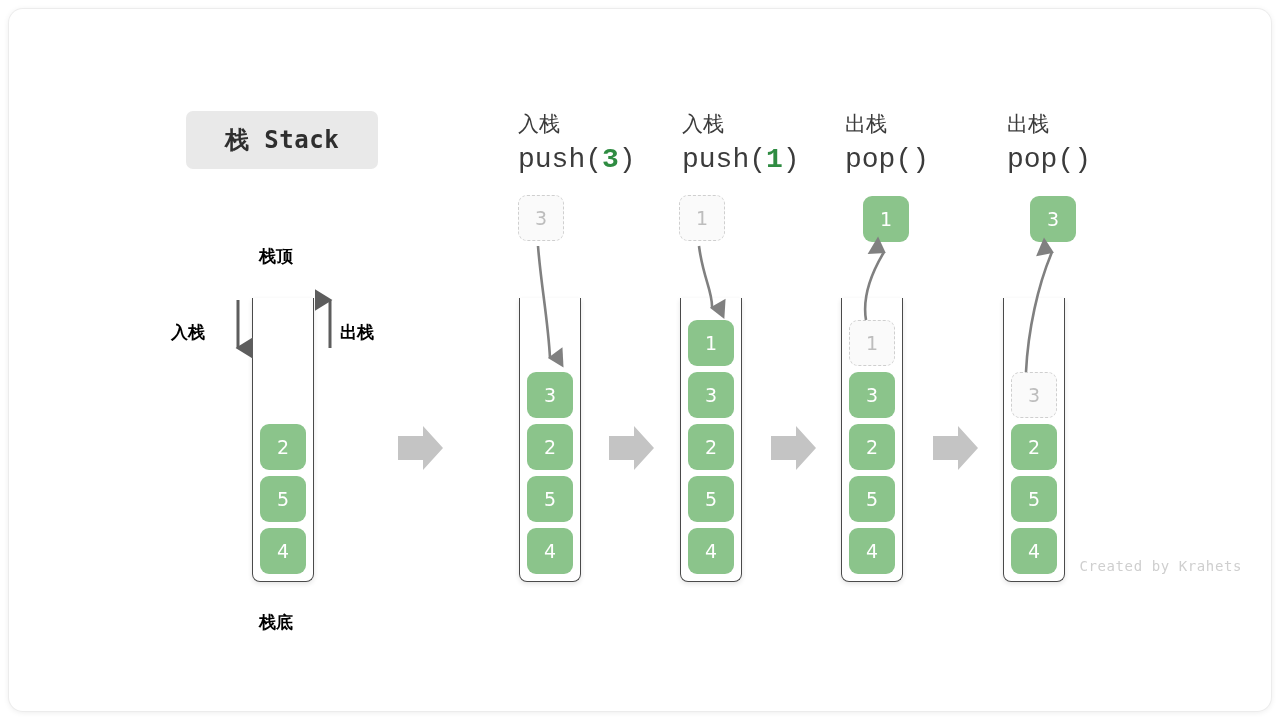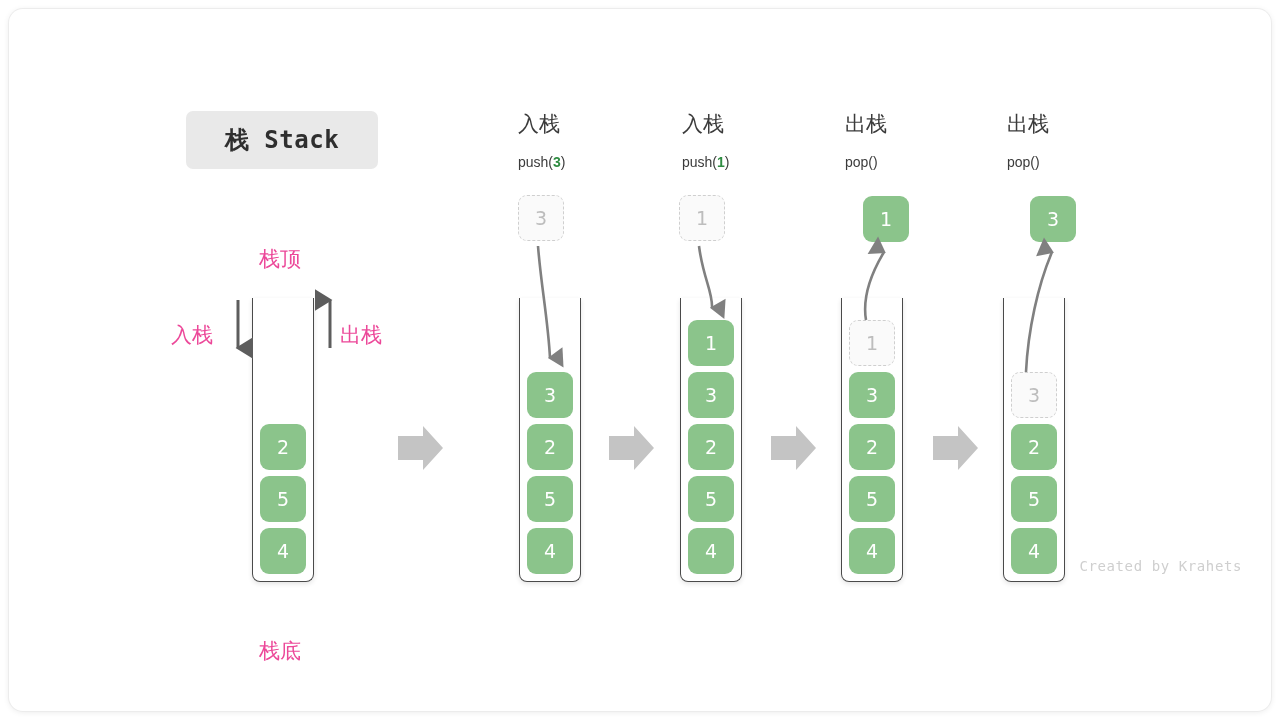--- a/index.html
+++ b/index.html
@@ -41,38 +41,38 @@
     font-size: 24px;
     letter-spacing: 0.5px;
     font-family: "DejaVu Sans Mono", "Liberation Mono", monospace;
     font-weight: bold;
     white-space: pre;
   }
 
   
   .cjk-bold {
     position: absolute;
-    color: #ec4899;
-    font-size: 21px;
-    font-weight: normal;
+    color: #000000;
+    font-size: 17px;
+    font-weight: bold;
     white-space: nowrap;
     font-family: "DejaVu Sans", "Liberation Sans", sans-serif;
   }
 
   .col-head {
     position: absolute;
     color: #3b3b3b;
     font-size: 21px;
     white-space: nowrap;
     line-height: 36px;
     font-family: "DejaVu Sans", "Liberation Sans", sans-serif;
   }
   .col-head .mono {
-    font-family: Liberation Sans, sans-serif;
-    font-size: 14px;
+    font-family: Liberation Mono, monospace;
+    font-size: 28px;
   }
   .col-head .num {
     color: #2f8c42;
     font-weight: bold;
   }
 
   .credit {
     position: absolute;
     right: 38px; bottom: 22px;
     color: #cfcfcf;
@@ -135,21 +135,21 @@
 <body>
 
 <div id="canvas">
 
   <div class="card-frame"></div>
 
   <div class="title-chip">栈 Stack</div>
 
   <div class="cjk-bold" style="left:259px; top:245px;">栈顶</div>
 
-  <div class="cjk-bold" style="left:259px; top:637px;">栈底</div>
+  <div class="cjk-bold" style="left:259px; top:611px;">栈底</div>
 
   <div class="cjk-bold" style="left:171px; top:321px;">入栈</div>
 
   <div class="cjk-bold" style="left:340px; top:321px;">出栈</div>
 
   <div class="col-head" style="left:518px; top:106px;">
     <div>入栈</div>
     <div><span class="mono">push(</span><span class="mono num">3</span><span class="mono">)</span></div>
   </div>
 

